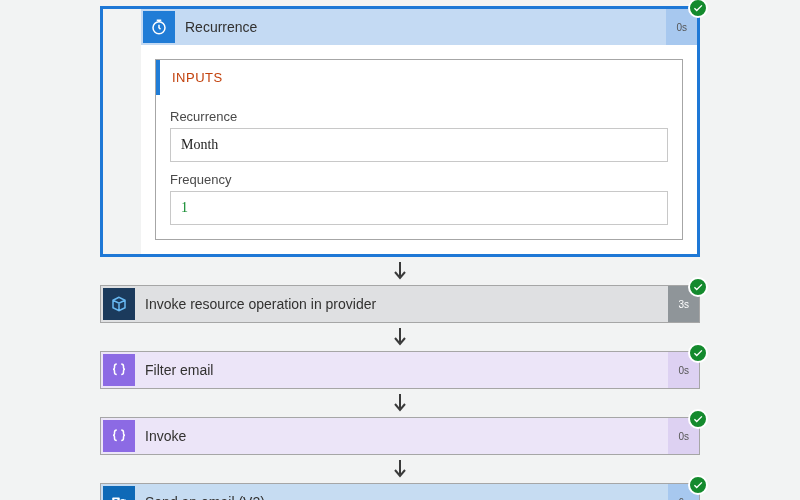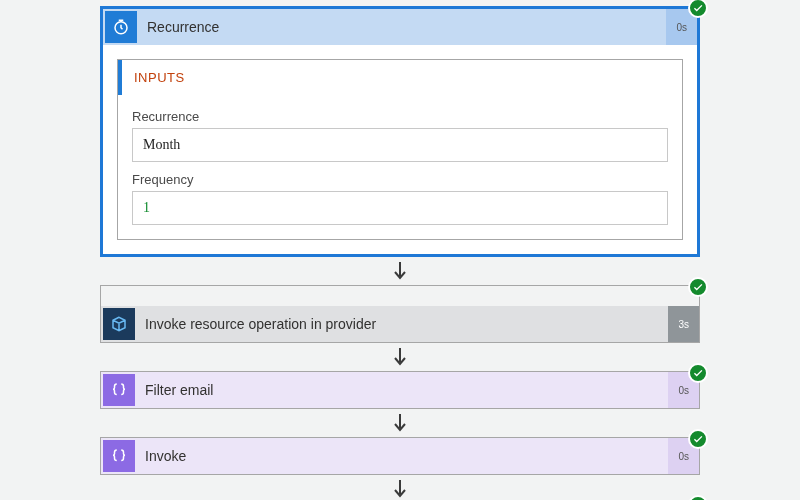--- a/index.html
+++ b/index.html
@@ -27,20 +27,21 @@
   .step-wrap {
     position: relative;
     width: 100%;
   }
   .step-card {
     width: 100%;
     border: 1px solid #a6a6a6;
   }
   .step-card.expanded {
     border: 3px solid #1e78d6;
+    padding-left: 38px;
   }
   .step-header {
     display: flex;
     align-items: center;
     height: 36px;
     cursor: pointer;
   }
   .ico {
     width: 32px;
     height: 32px;
@@ -51,21 +52,21 @@
     flex-shrink: 0;
     color: #fff;
   }
   .bg-blue { background: #207cd6; }
   .bg-dk   { background: #1b3a5c; }
   .bg-purp1{ background: #8c6ae4; }
   .bg-purp2{ background: #8c6ae4; }
   .bg-out  { background: #0e69b7; }
 
   .hdr-blue  { background: #c4daf3; }
-  .hdr-gray  { background: #dfe0e2; margin-top: 20px; }
+  .hdr-gray  { background: #dfe0e2; }
   .hdr-lil   { background: #ece5f8; }
   .hdr-out   { background: #c6dcf2; }
 
   .step-title {
     flex: 1;
     padding-left: 8px;
     font-size: 14px;
   }
   .step-time {
     height: 100%;

